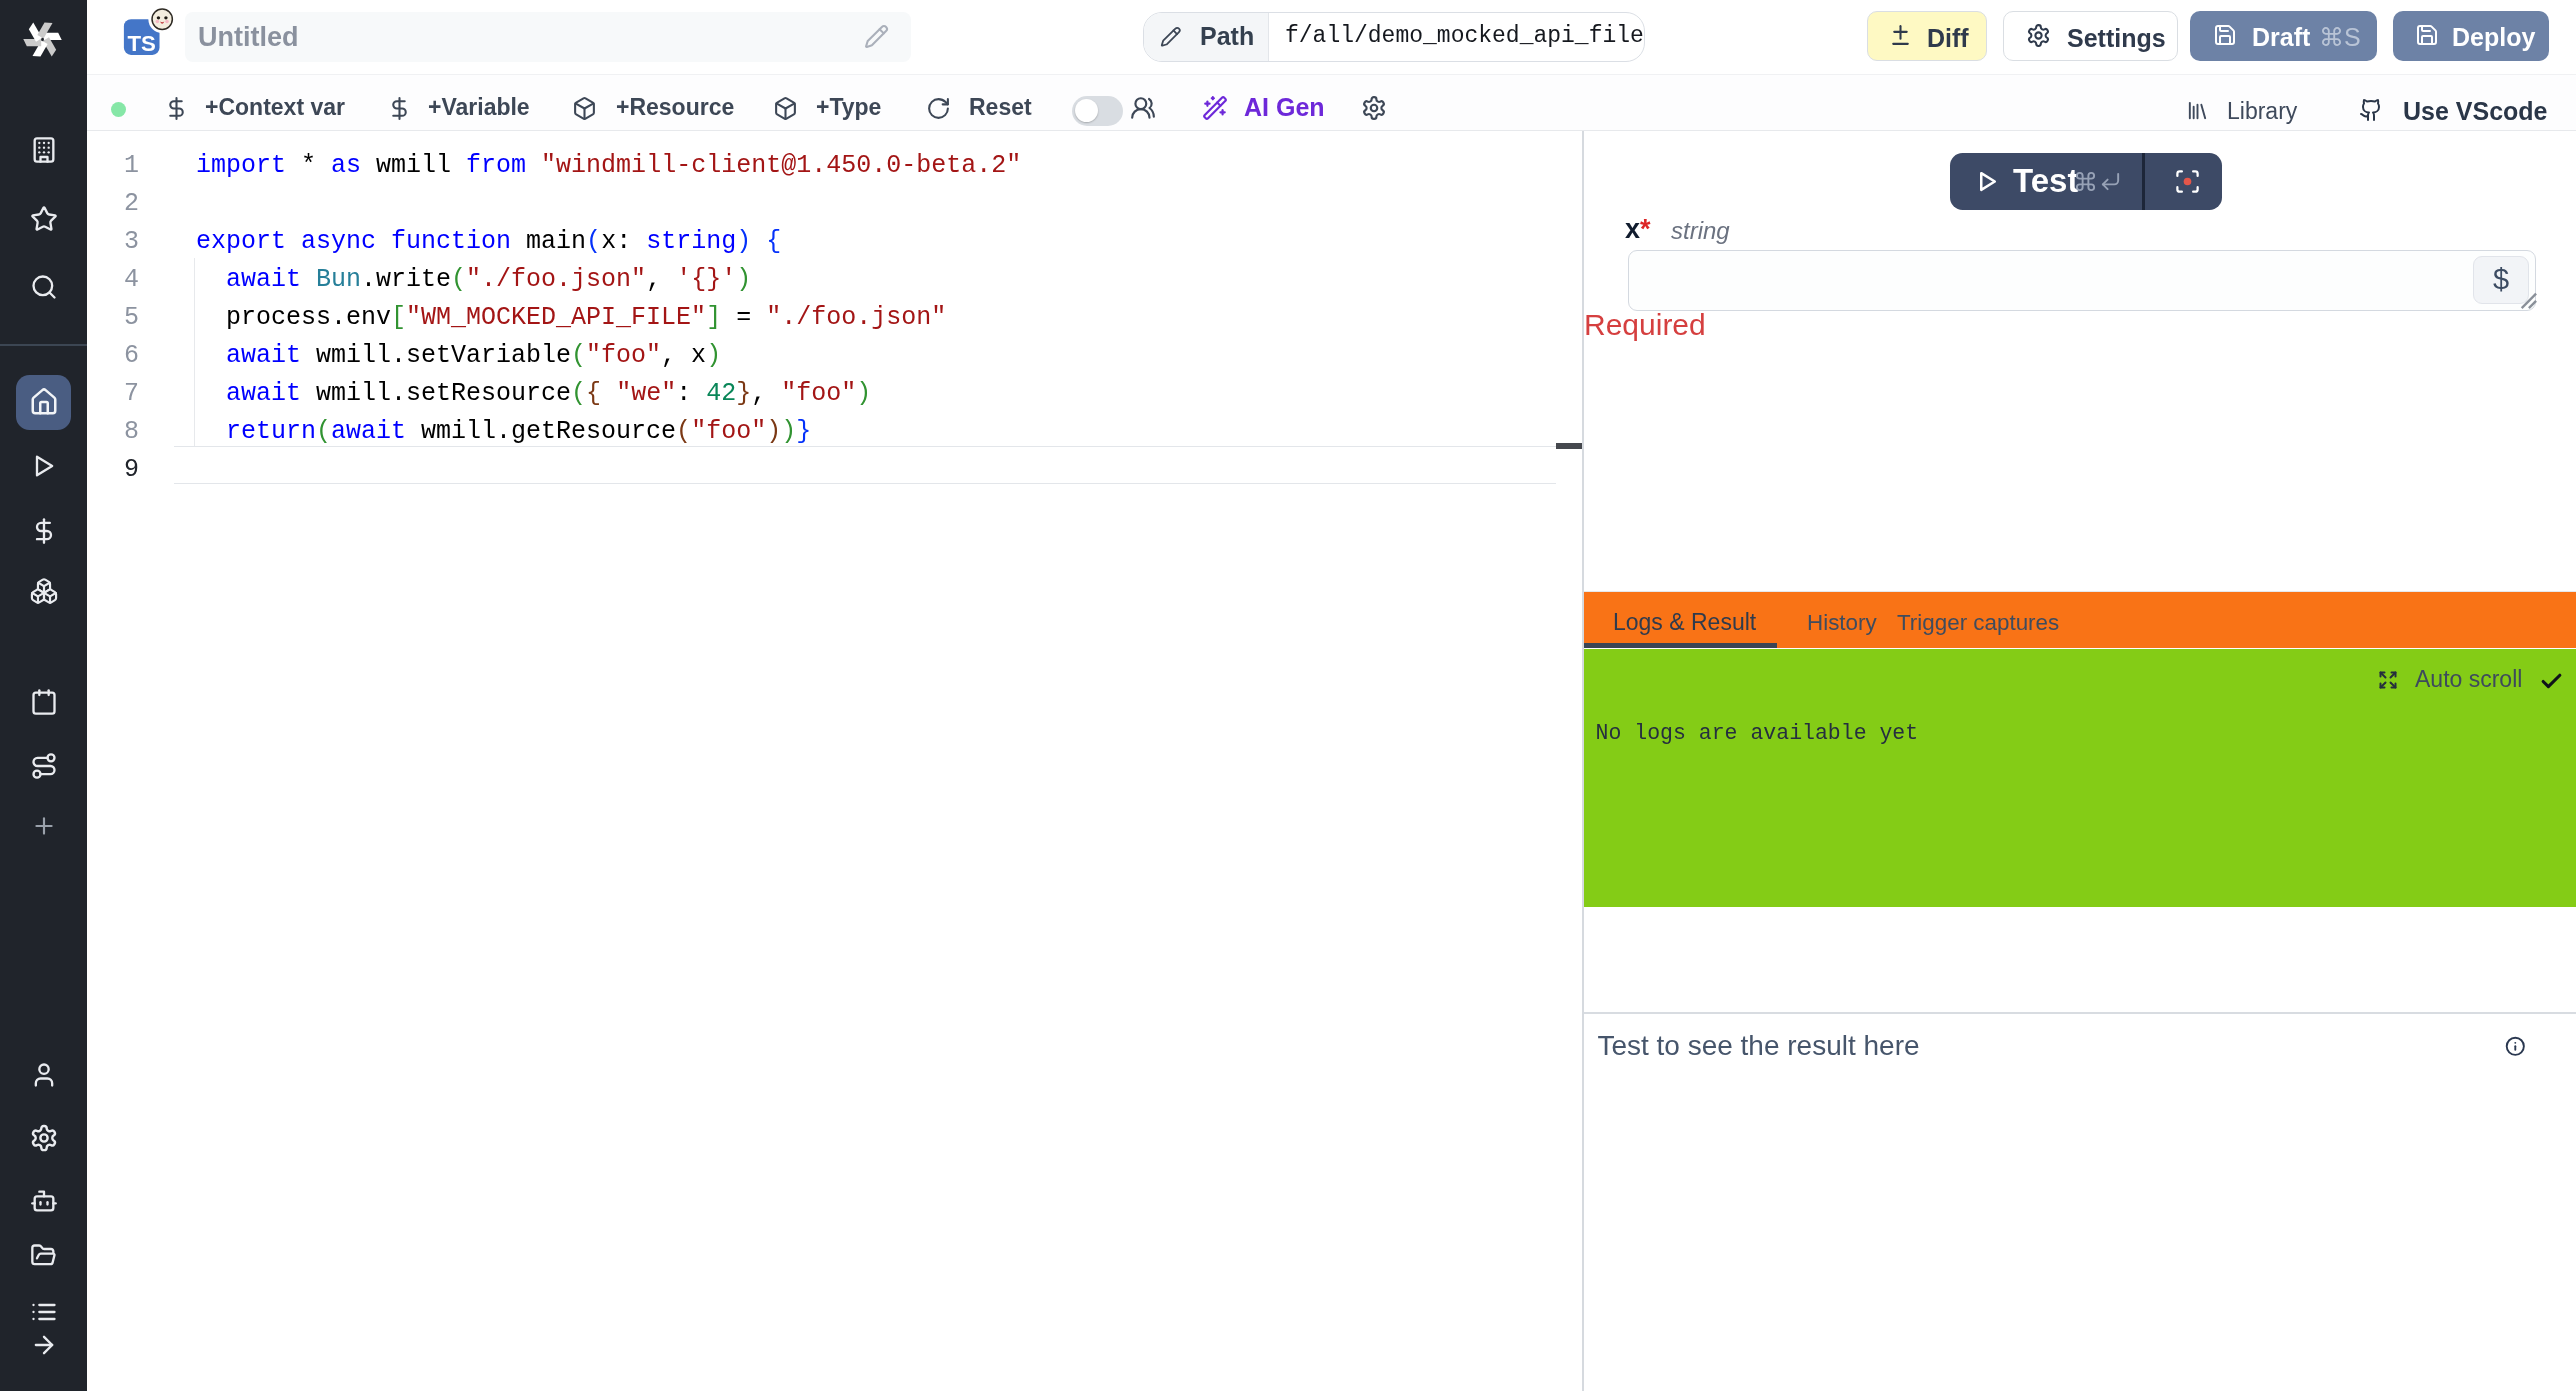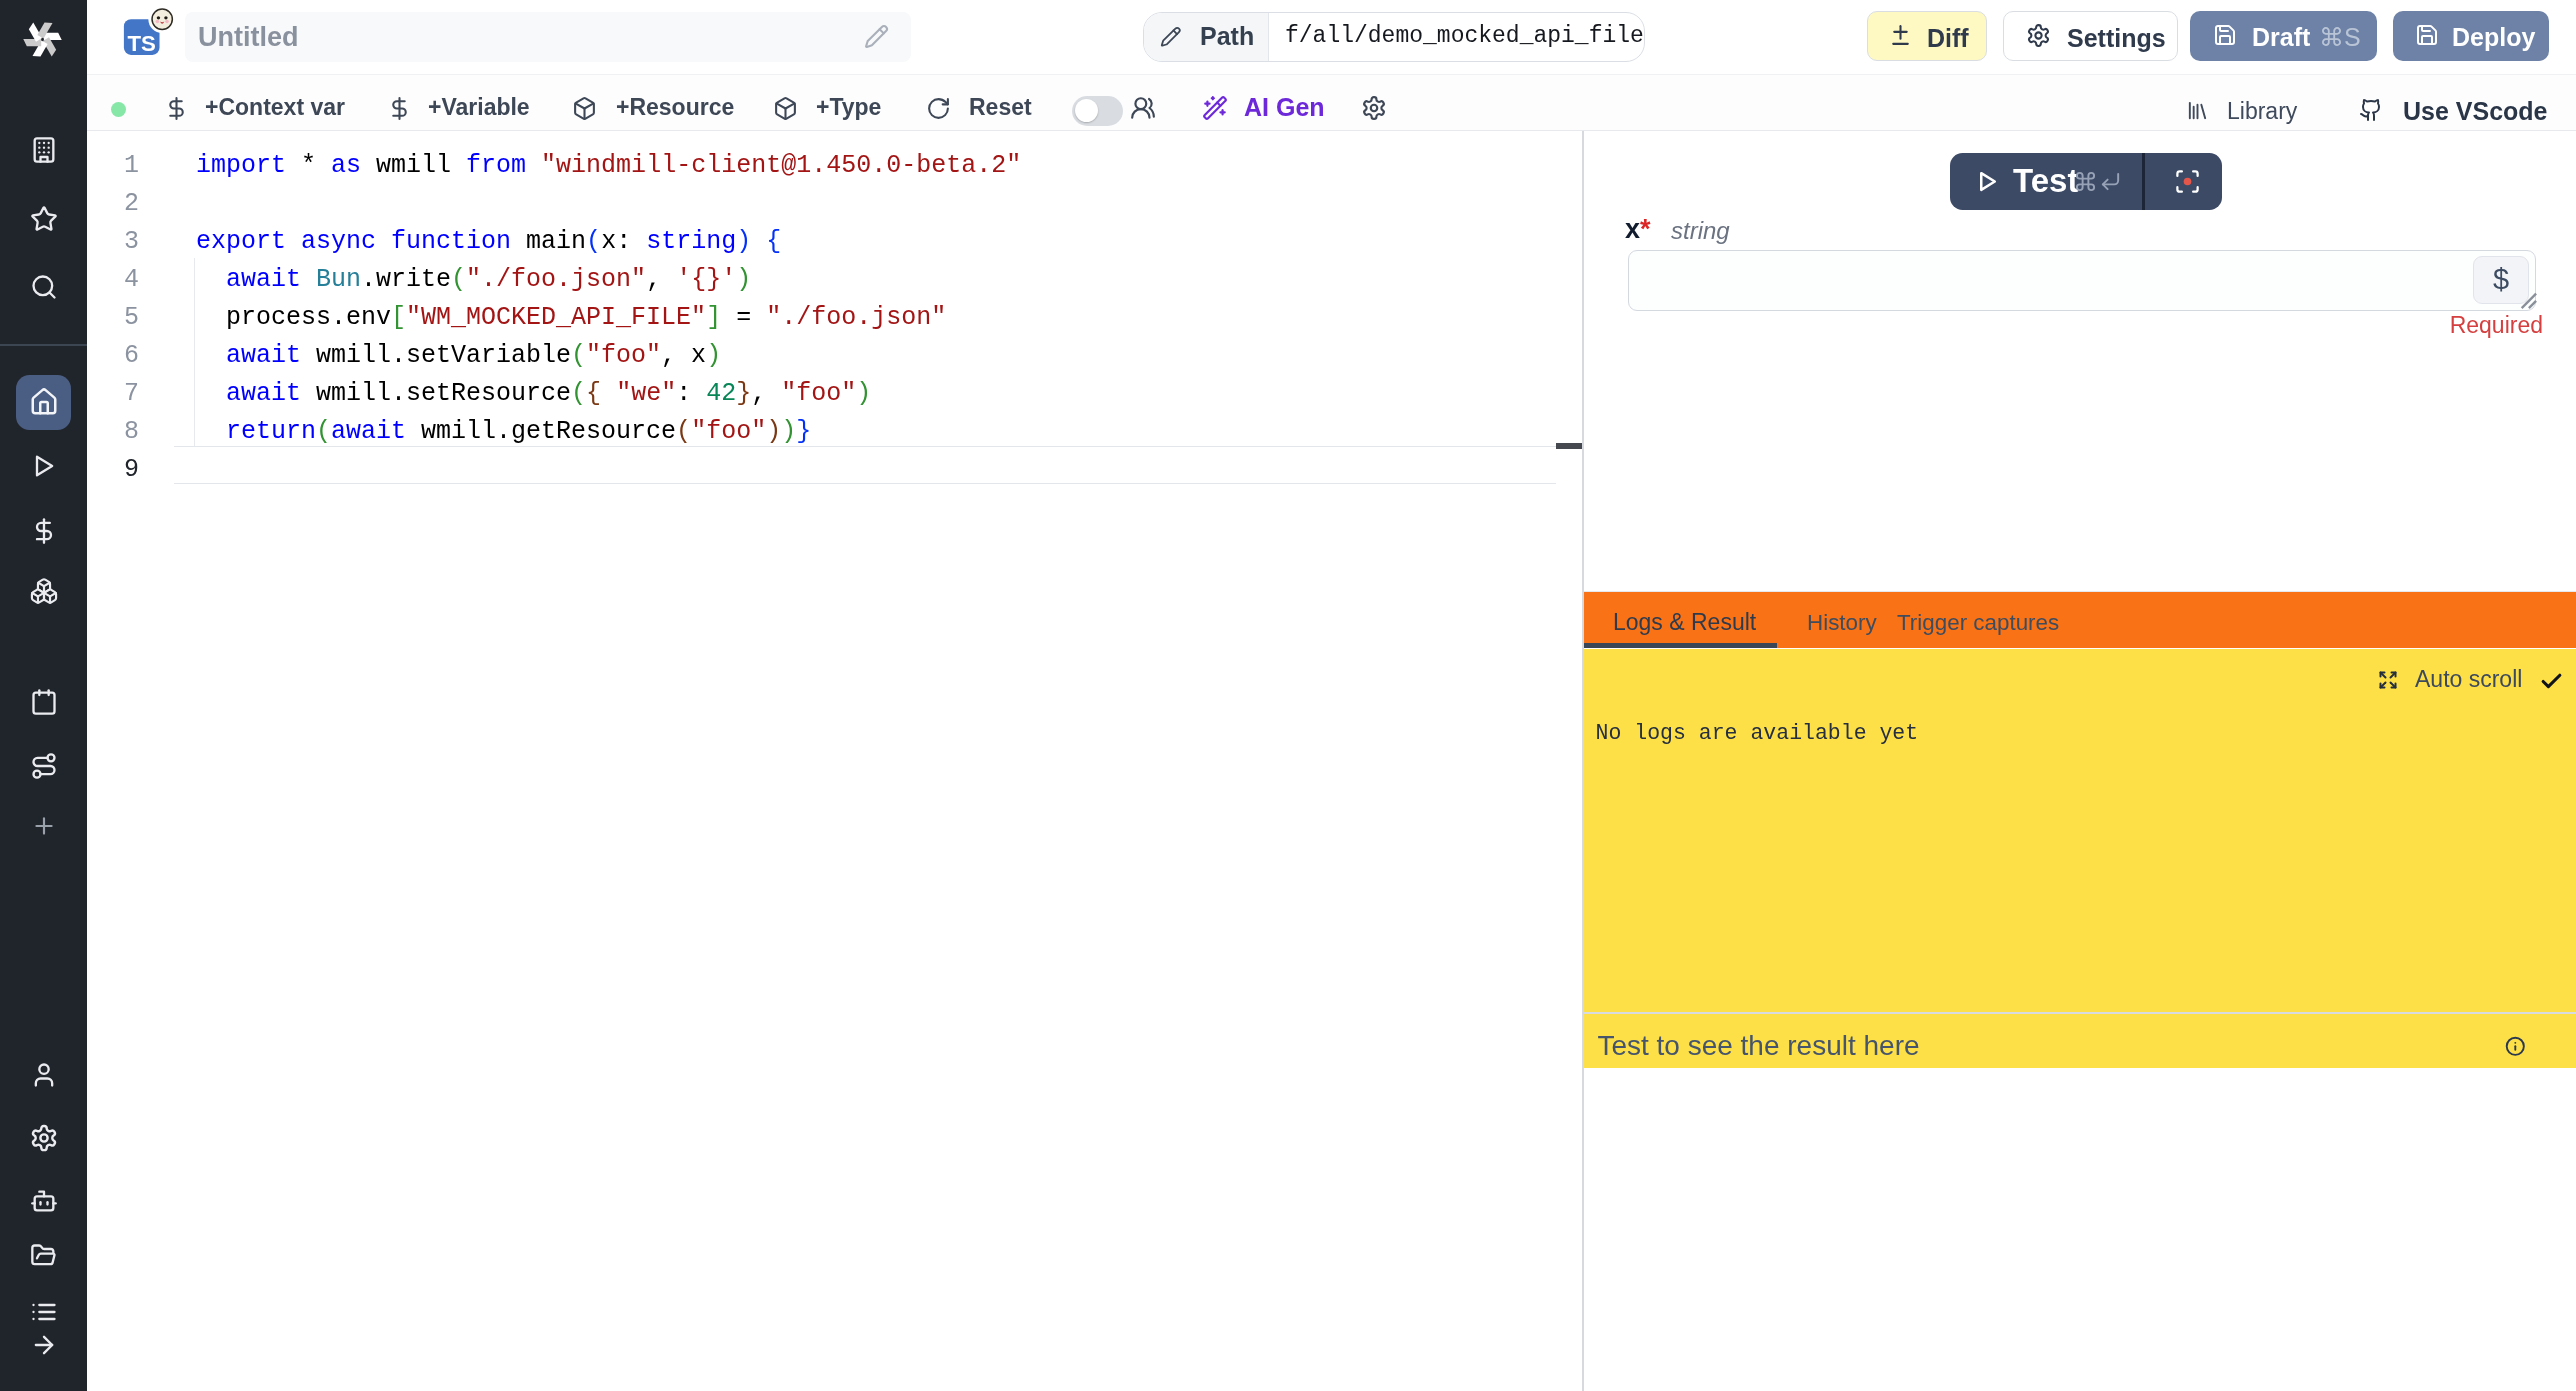--- a/index.html
+++ b/index.html
@@ -298,28 +298,28 @@
         </svg>
     </div>
     <div class="abs" style="left:41px;top:79px;height:38px;line-height:38px;font-size:27px;font-weight:700;color:#111c2e">x<span style="color:#dc2626">*</span></div>
     <div class="abs" style="left:87px;top:81px;height:38px;line-height:38px;font-size:24px;font-style:italic;color:#6b7280">string</div>
     <div class="abs" style="left:44px;top:119px;width:908px;height:61px;border:1.8px solid #d4d9e0;border-radius:9px;background:#fdfefe"></div>
     <div class="abs" style="left:889px;top:125px;width:56px;height:48px;border:1.8px solid #e1e4ea;border-radius:9px;background:#f2f4f7;text-align:center;line-height:45px;font-size:29px;color:#3d4c63">$</div>
     <svg class="abs" style="left:934px;top:160px" width="20" height="18" viewBox="0 0 22 20">
         <line x1="4" y1="19" x2="20" y2="3" stroke="#8a9099" stroke-width="2.6"></line>
         <line x1="12" y1="19" x2="20" y2="11" stroke="#8a9099" stroke-width="2.6"></line>
       </svg>
-    <div class="abs" style="left:0;top:176px;width:959px;height:36px;line-height:36px;text-align:right;font-size:23px;color:#d53f3f">Required</div>
+    <div class="abs" style="left:0;top:176px;width:959px;height:36px;line-height:36px;text-align:left;font-size:30px;color:#d53f3f">Required</div>
     <div class="abs" style="left:0;top:460px;width:992px;height:57px;background:#f97316;border-top:1.8px solid #e6e8eb">
       <div class="abs" style="left:29px;top:0;height:54px;line-height:61px;font-size:23px;font-weight:500;color:#2f3b4d">Logs &amp; Result</div>
       <div class="abs" style="left:223px;top:0;height:54px;line-height:61px;font-size:22.4px;color:#3f4c5e">History</div>
       <div class="abs" style="left:313px;top:0;height:54px;line-height:61px;font-size:22.4px;color:#3f4c5e">Trigger captures</div>
       <div class="abs" style="left:0;top:51px;width:193px;height:4.5px;background:#3a4555"></div>
     </div>
-    <div class="abs" style="left:0;top:518px;width:992px;height:419px;background:#fde047">
+    <div class="abs" style="left:0;top:518px;width:992px;height:258px;background:#84cc16">
       <svg class="abs" style="left:794px;top:20.6px" width="20" height="20" viewBox="0 0 24 24" fill="none" stroke="#252e3d" stroke-width="2.4" stroke-linecap="round" stroke-linejoin="round">
           <path d="m15 15 6 6"></path>
           <path d="m15 9 6-6"></path>
           <path d="M21 16.2V21h-4.8"></path>
           <path d="M21 7.8V3h-4.8"></path>
           <path d="M3 16.2V21h4.8"></path>
           <path d="m3 21 6-6"></path>
           <path d="M3 7.8V3h4.8"></path>
           <path d="M9 9 3 3"></path>
         </svg>

